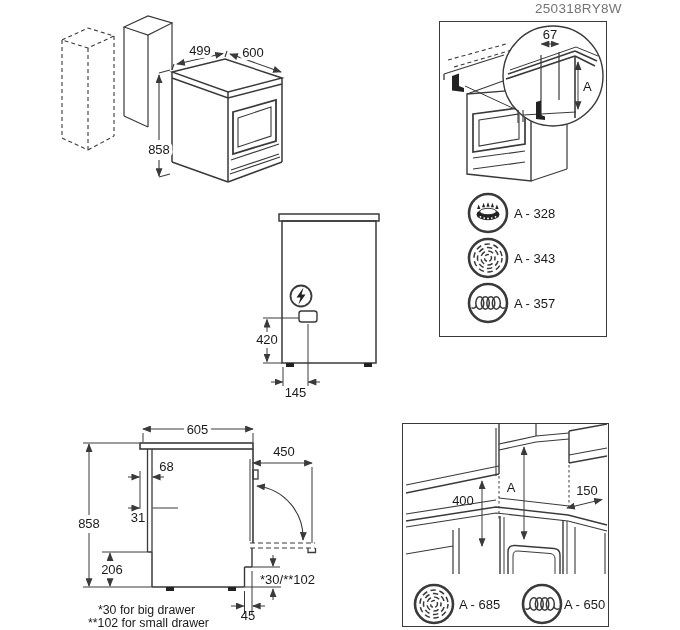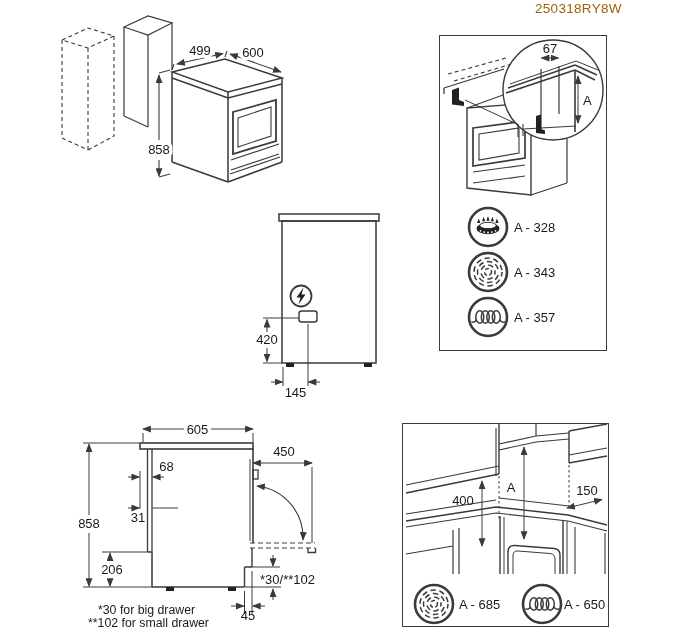--- a/index.html
+++ b/index.html
@@ -1,18 +1,18 @@
 <!DOCTYPE html>
 <html><head>
 <meta charset="utf-8">
 <style>
   html,body{margin:0;padding:0;background:#fff;}
   .canvas{position:relative;width:680px;height:630px;background:#ffffff;overflow:hidden;
           font-family:"Liberation Sans",sans-serif;}
-  .doc-code{position:absolute;left:535px;top:1px;font-size:13.5px;color:#a16207;letter-spacing:.3px;}
+  .doc-code{position:absolute;left:535px;top:1px;font-size:13.5px;color:#737373;letter-spacing:.3px;}
   .abs{position:absolute;}
   .panel{position:absolute;border:1.5px solid #3a3a3a;background:#fff;}
   svg{display:block;}
   svg text{font-family:"Liberation Sans",sans-serif;font-size:13px;fill:#1a1a1a;}
   svg text.sm{font-size:12.3px;}
   .t-bg{stroke:#ffffff;stroke-width:7px;paint-order:stroke;}
   .ln{stroke:#3a3a3a;fill:none;}
   .dash{stroke-dasharray:4 3;}
   .dash2{stroke-dasharray:2.5 2.5;}
   .fill{fill:#222;stroke:none;}
@@ -135,21 +135,21 @@
     <text x="29" y="113" text-anchor="middle">858</text>
     <text x="52" y="159" text-anchor="middle">206</text>
     <text x="106.5" y="56" text-anchor="middle">68</text>
     <text x="78" y="107" text-anchor="middle">31</text>
     <text x="200" y="169" text-anchor="start">*30/**102</text>
     <text x="188" y="205" text-anchor="middle">45</text>
     <text class="sm" x="38" y="199">*30 for big drawer</text>
     <text class="sm" x="28" y="212">**102 for small drawer</text>
   </svg>
 
-  <div class="panel" style="left:439px;top:35px;width:166px;height:314px">
+  <div class="panel" style="left:439px;top:21px;width:166px;height:314px">
     <svg width="166" height="314" viewBox="0 0 166 314">
 
       <g class="ln" stroke-width="1.1">
         <path class="dash" d="M8,38 L66,22 M14,45 L72,28"></path>
         <path d="M4,52 L64,33 M4,52 V58" stroke-width="1.3"></path>
       </g>
 
       <g class="ln" stroke-width="1.4">
         <path d="M27,72 L91,67 L91,159 L27,152 Z"></path>
         <path d="M27,72 L63,59 L127,53 M91,67 L127,55 M127,55 V147 M91,159 L127,147" stroke-width="1.2"></path>

